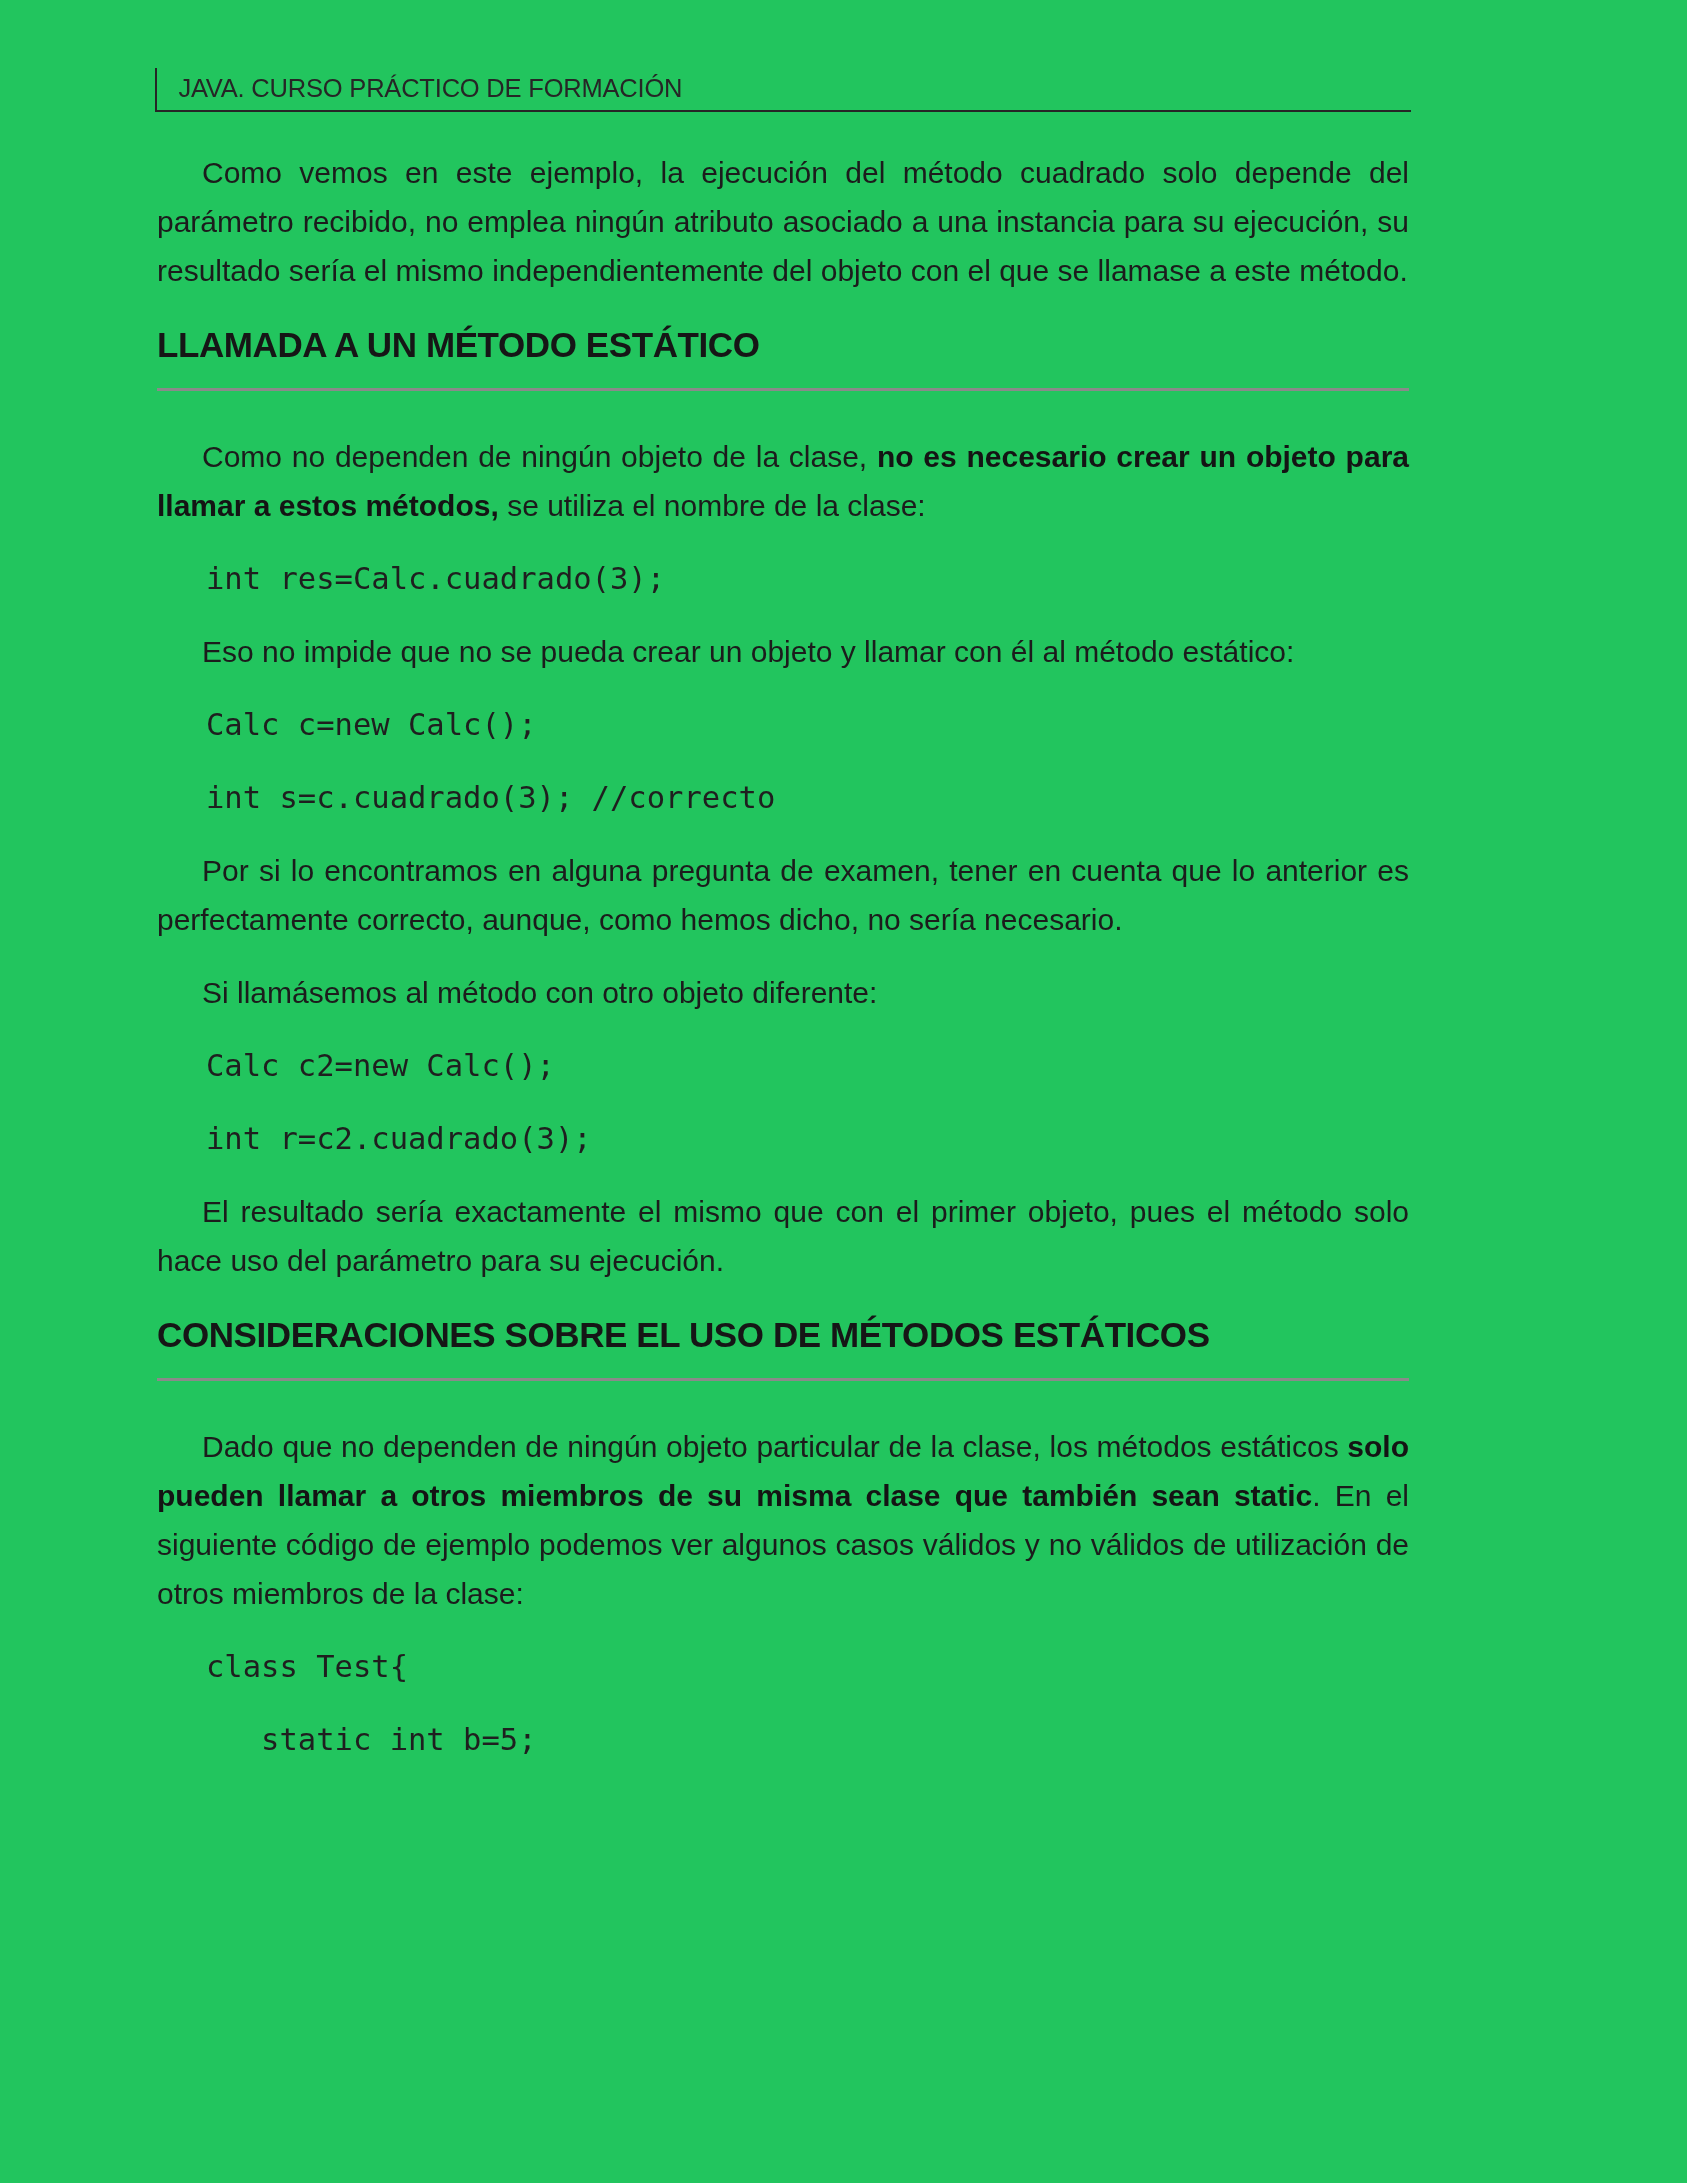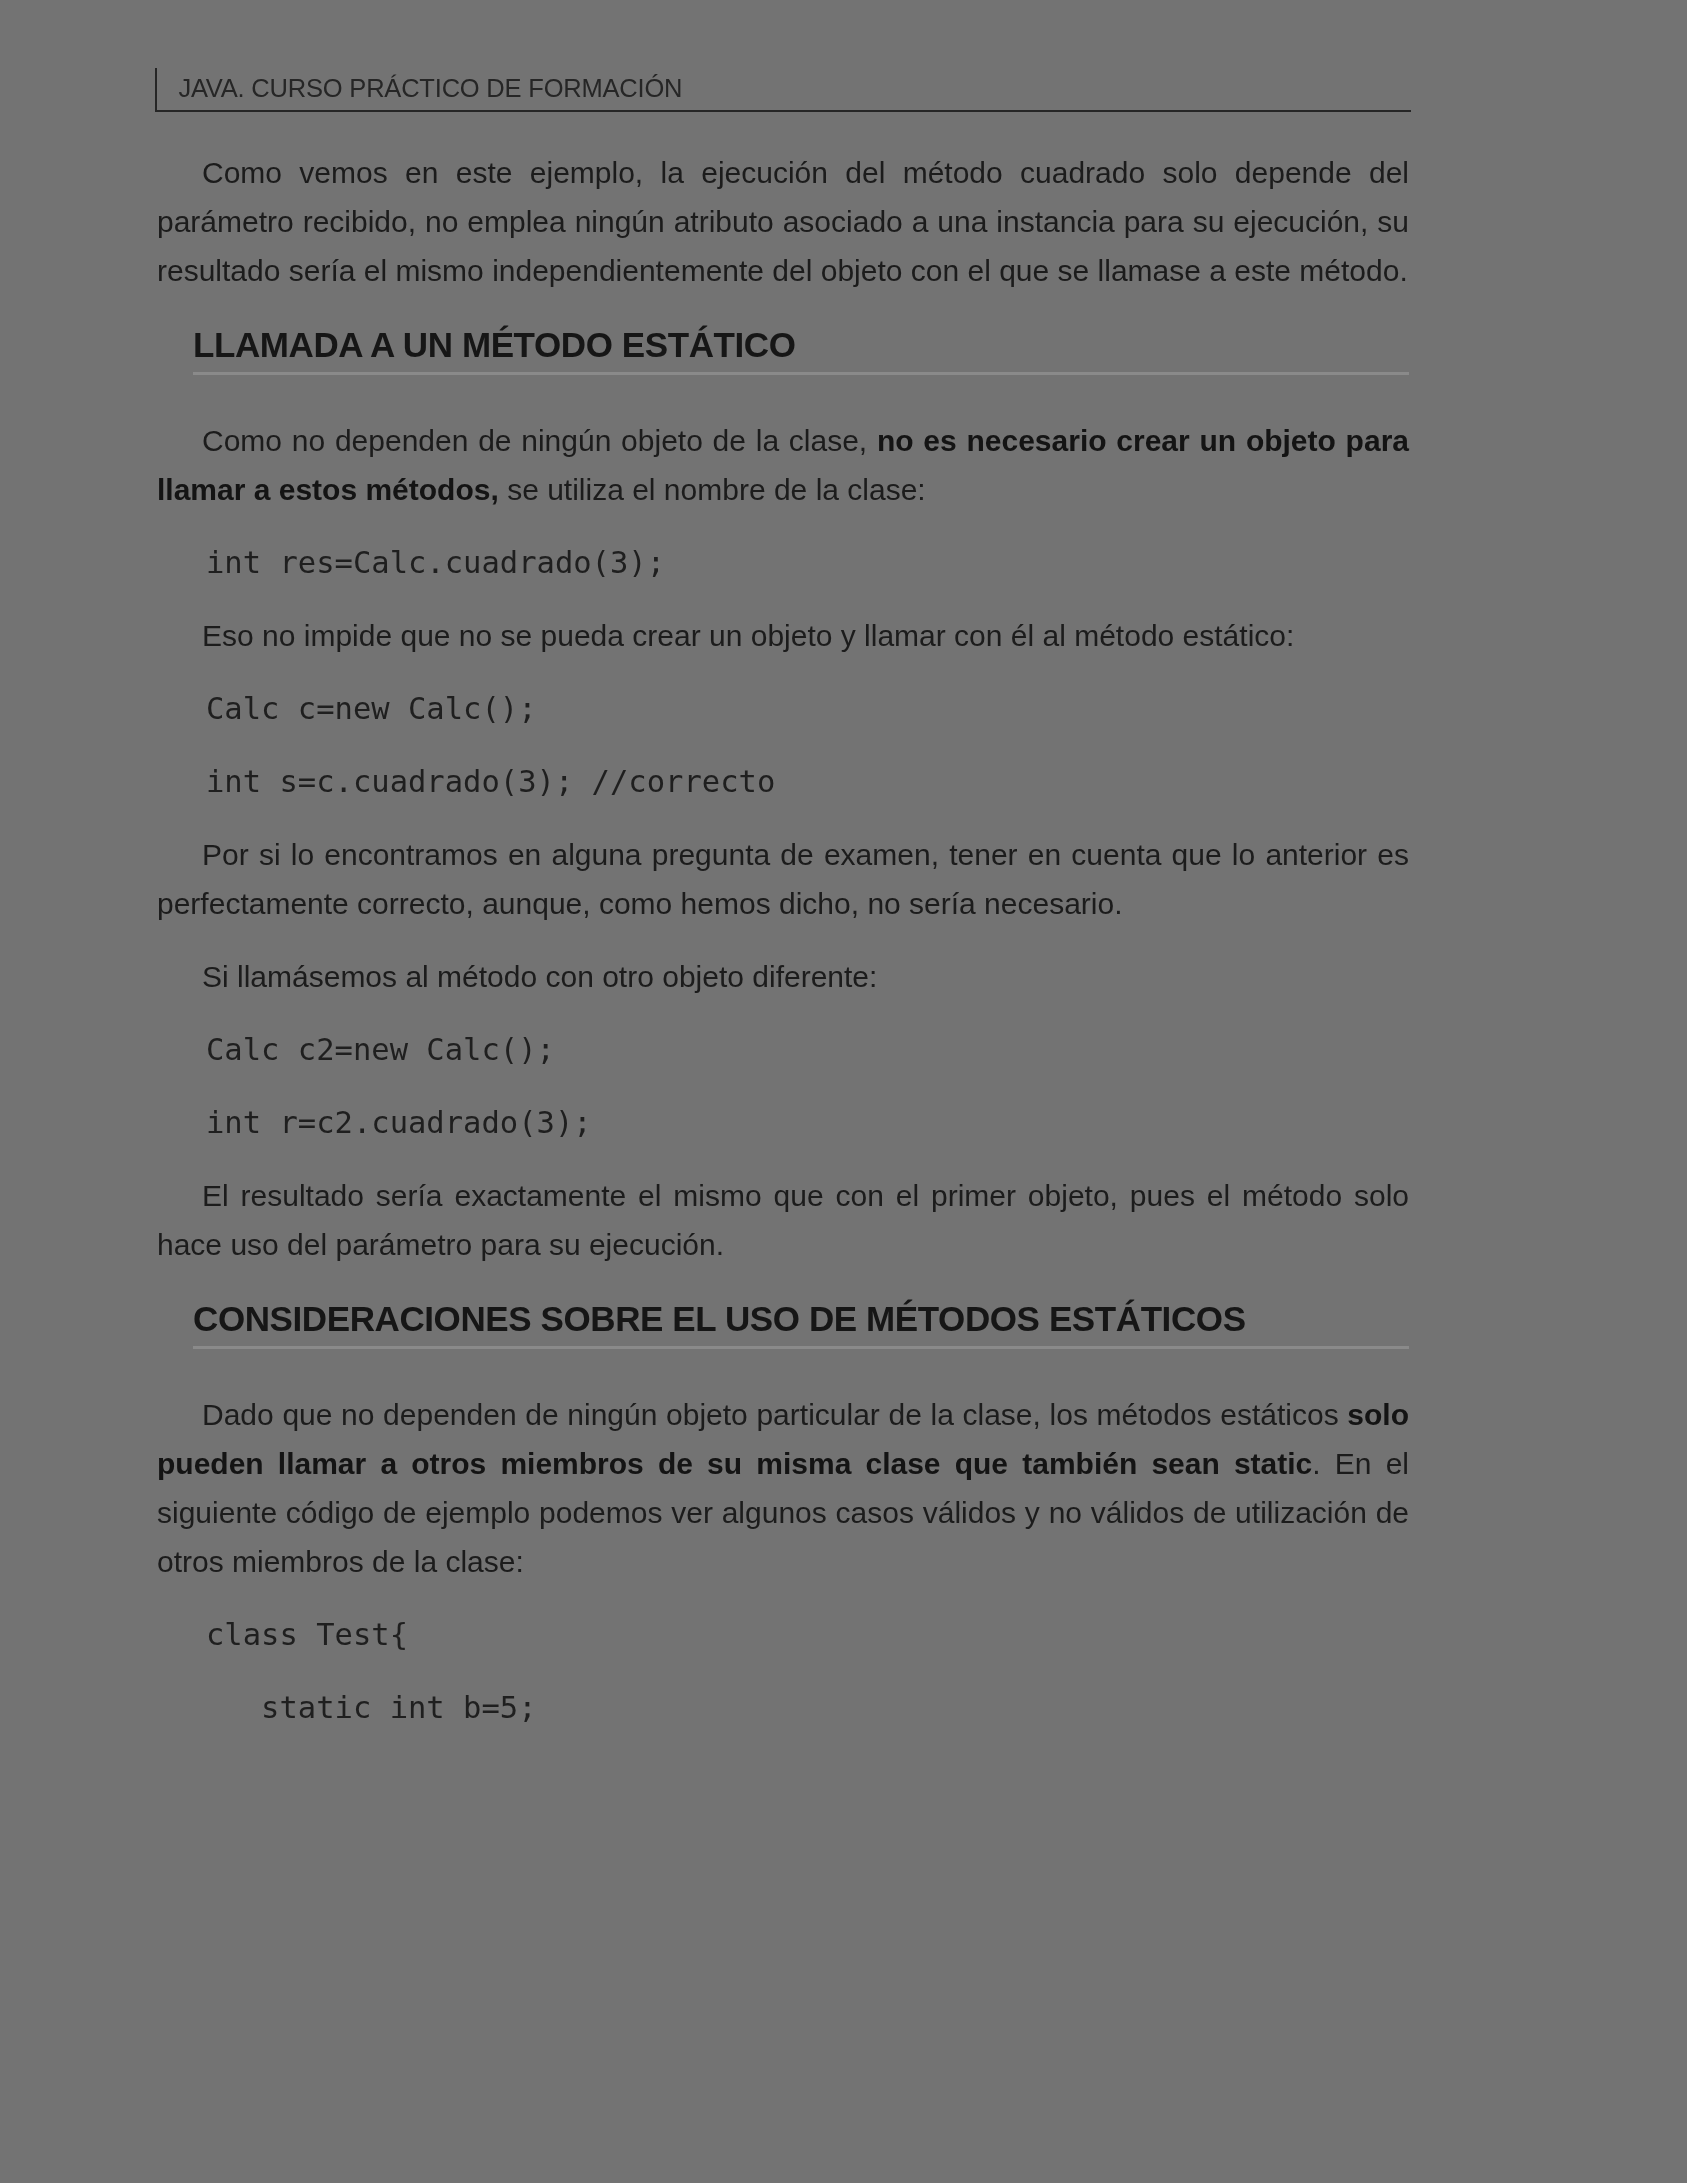--- a/index.html
+++ b/index.html
@@ -2,21 +2,21 @@
 <html lang="es" style="font-size:13px"><head>
 <meta charset="utf-8">
 <style>
   * { margin: 0; padding: 0; box-sizing: border-box; }
   html, body { background: #ffffff; }
 
   .page {
     position: relative;
     width: 1687px;
     height: 2183px;
-    background: #737373;
+    background: #22c55e;
     font-family: "Liberation Sans", sans-serif;
     color: #1c1c1c;
     overflow: hidden;
   }
 
   
   .running-header {
     position: absolute;
     top: 68px;
     left: 155px;
@@ -51,23 +51,22 @@
   p.body { text-indent: 45px; }
 
   h2.section {
     margin-top: 28px;
     font-size: 35px;
     line-height: 44px;
     font-weight: bold;
     letter-spacing: -0.4px;
     color: #161616;
     text-align: left;
-    padding-bottom: 5px;
+    padding-bottom: 21px;
     border-bottom: 3.3px solid #8a8a8a;
-    margin-left: 36px;
   }
   .content > p.after-heading { margin-top: 41px; }
 
   pre.code {
     font-family: "DejaVu Sans Mono", monospace;
     font-size: 30.5px;
     line-height: 49px;
     color: #1f1f1f;
     padding-left: 49px;
     white-space: pre;

